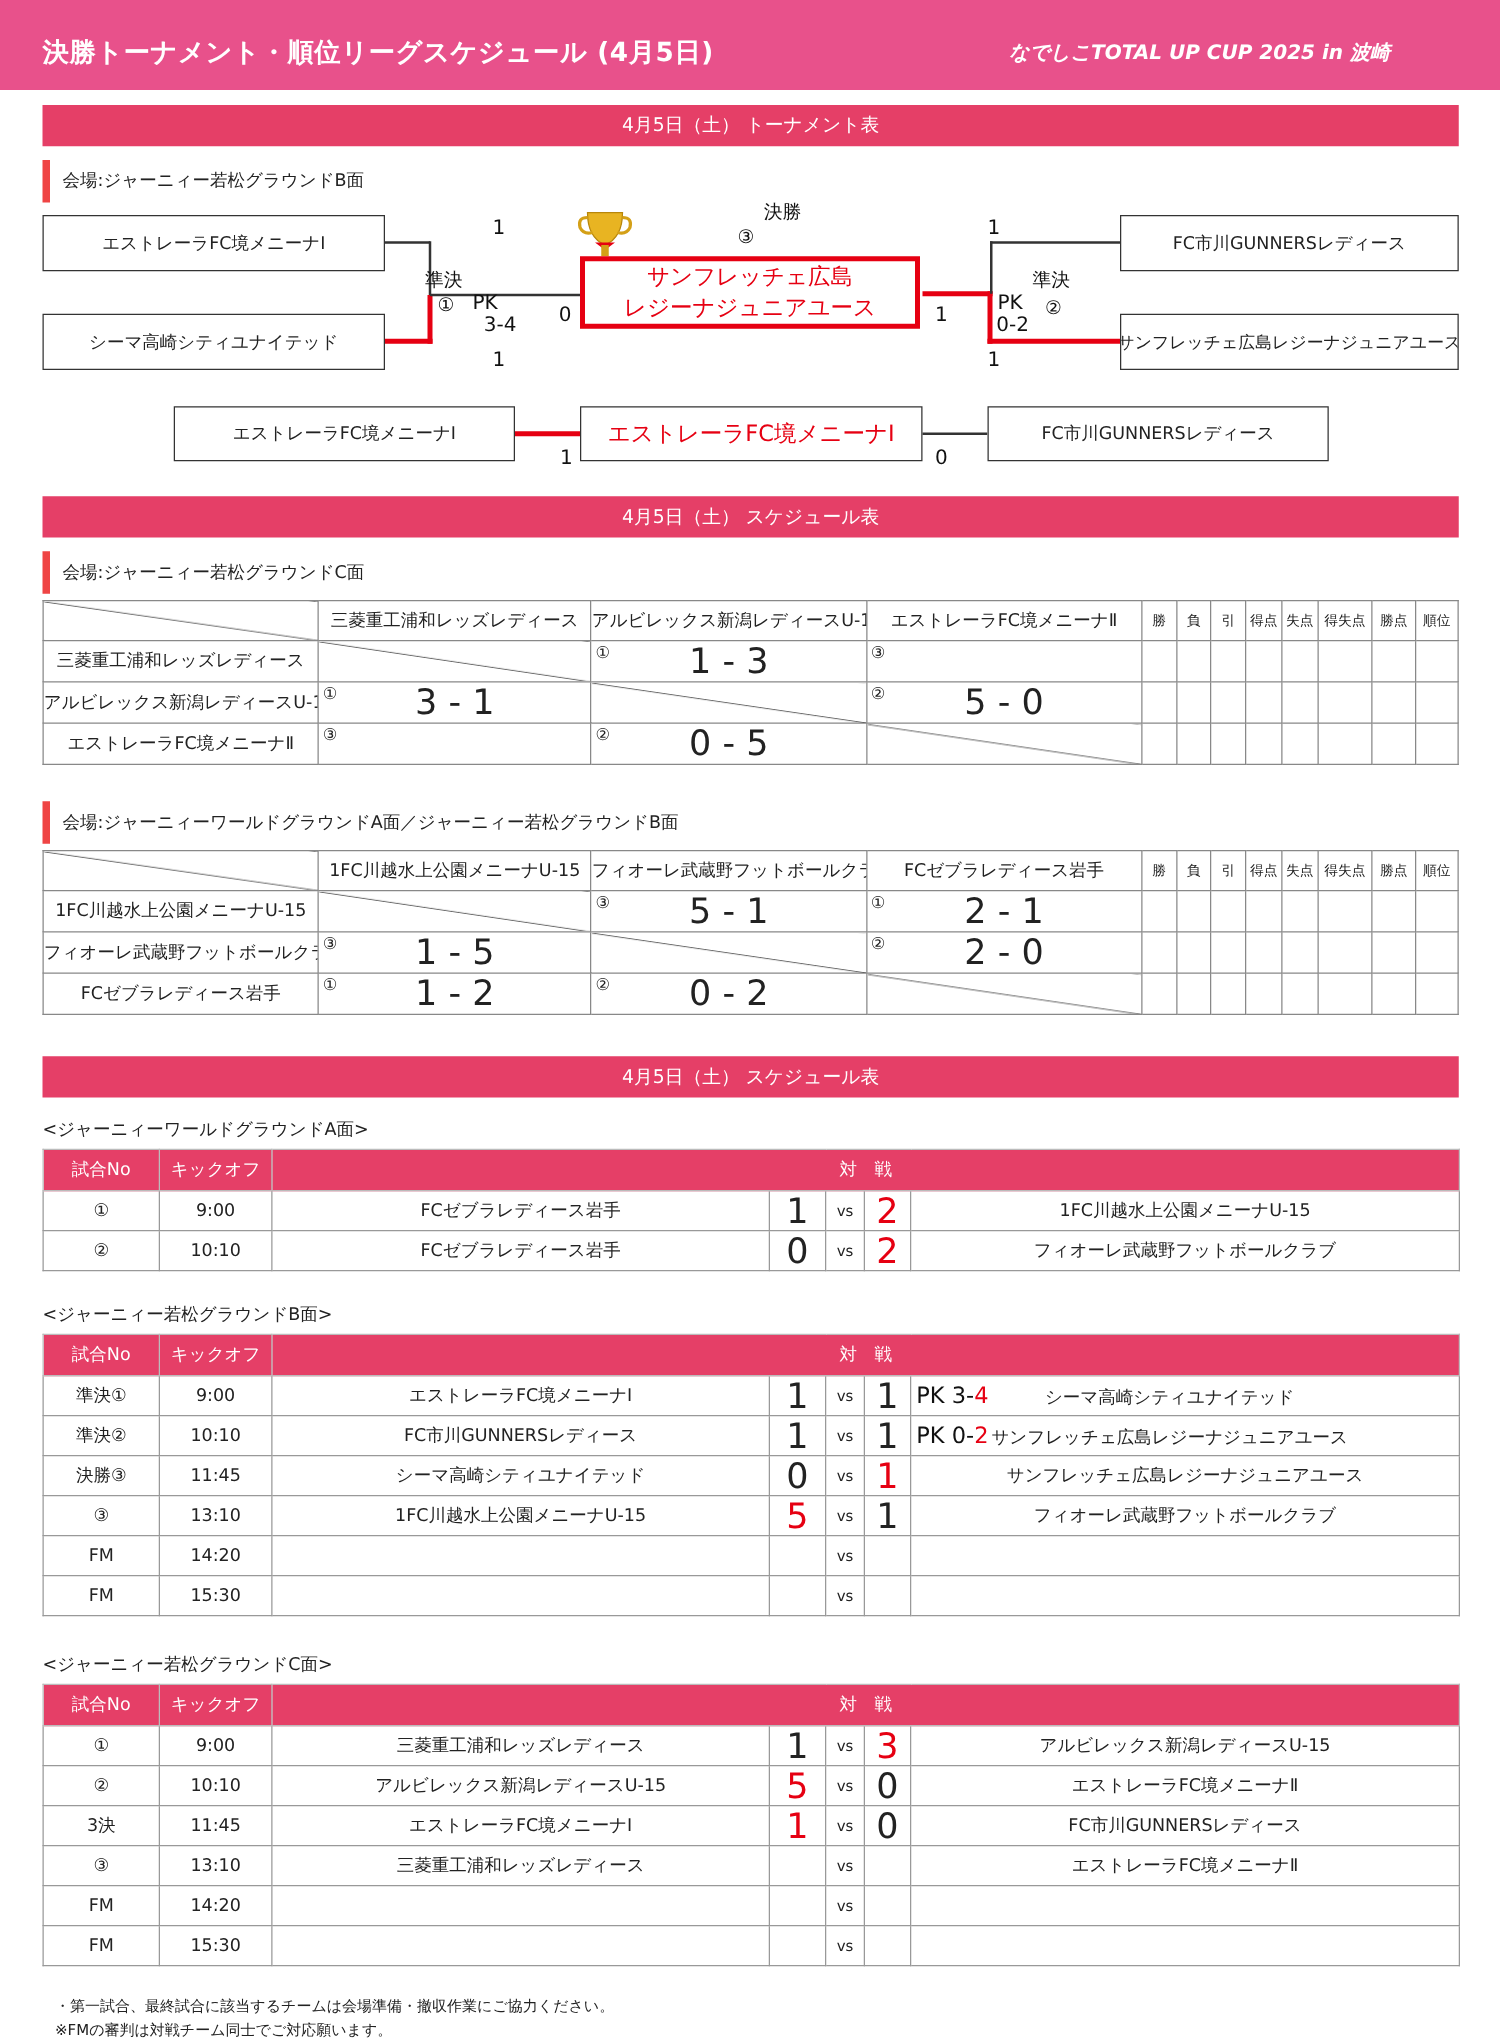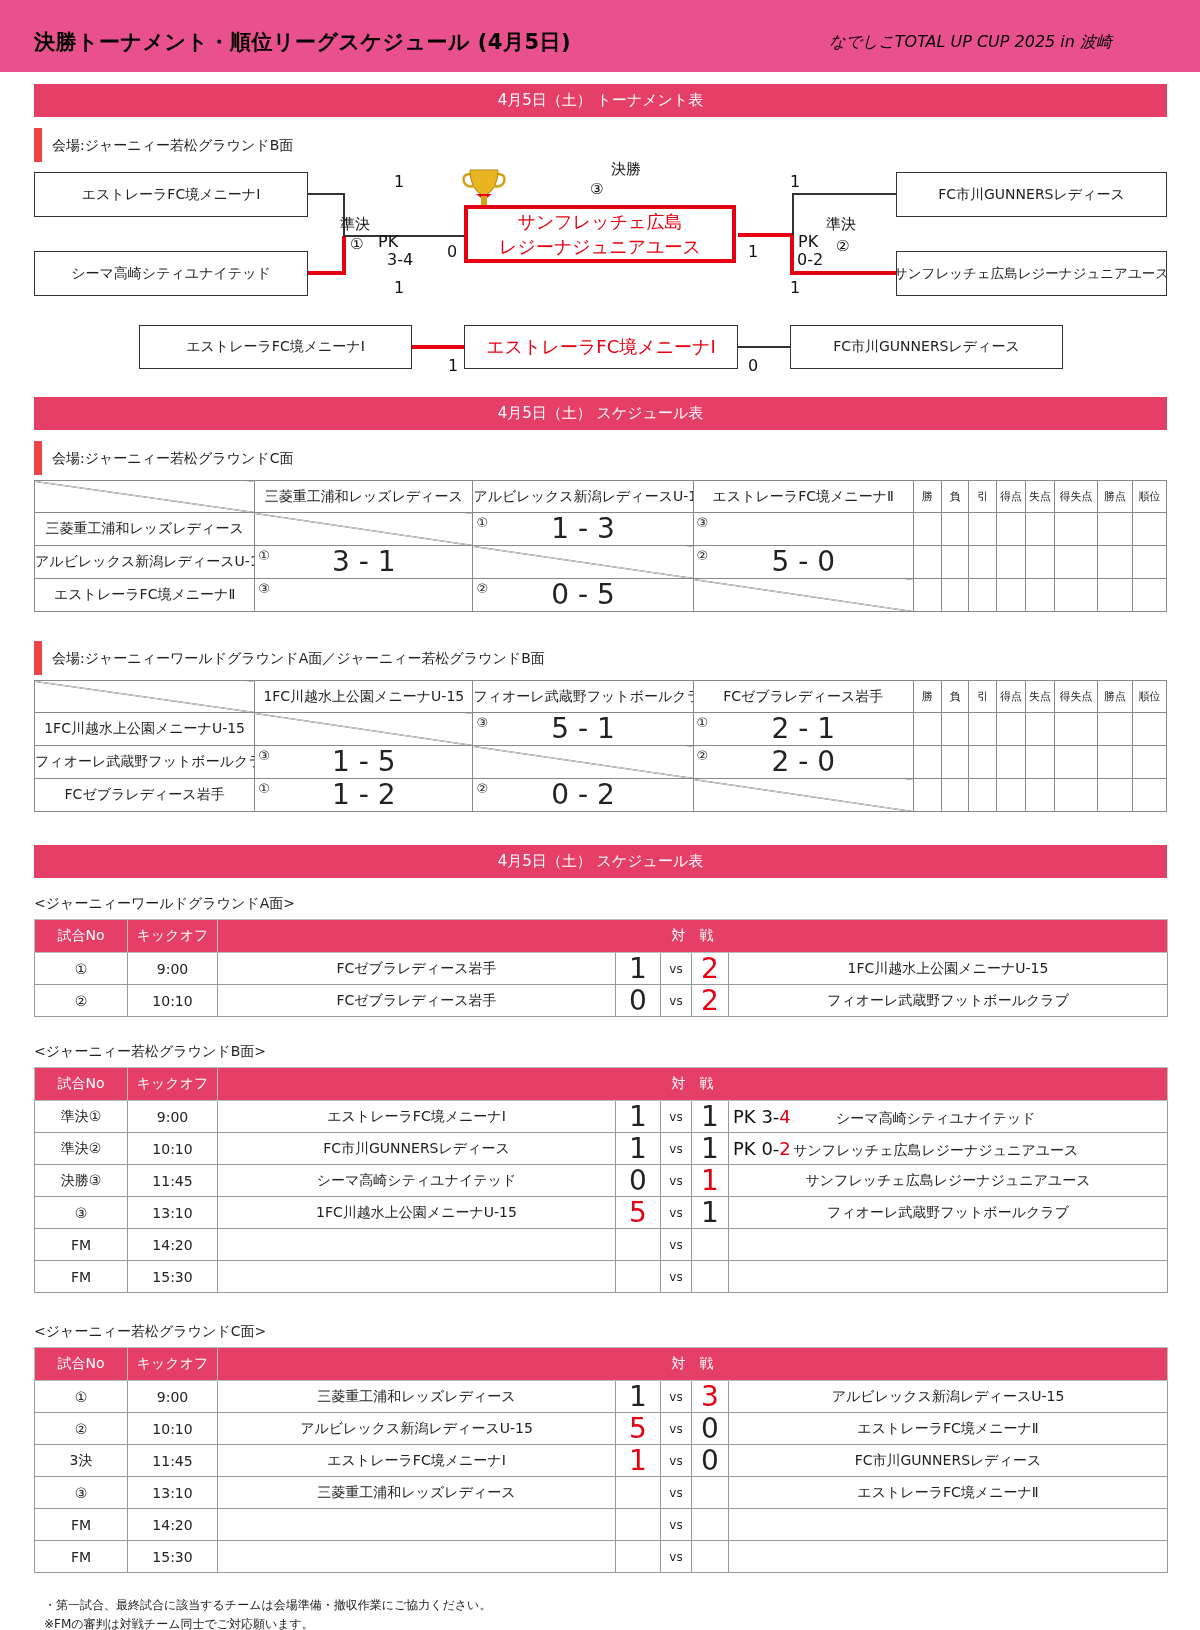--- a/index.html
+++ b/index.html
@@ -1,21 +1,21 @@
 <!DOCTYPE html>
 <html><head>
 <meta charset="utf-8">
 <style>
   * { box-sizing: border-box; margin: 0; padding: 0; }
   body { width: 1200px; height: 1630px; background: #fff; font-family: "DejaVu Sans", "Liberation Sans", sans-serif; color: #222; position: relative; overflow: hidden; }
-  .topbar { position: absolute; left: 0; top: 0; width: 1200px; height: 72px; background: #e8518b; color: #000000; }
+  .topbar { position: absolute; left: 0; top: 0; width: 1200px; height: 72px; background: #e8518b; color: #ffffff; }
   .topbar .title { position: absolute; left: 34px; top: 28px; font-size: 21px; font-weight: bold; letter-spacing: 0.5px; }
-  .topbar .event { position: absolute; right: 88px; top: 32px; font-size: 16px; font-style: italic; font-weight: normal; }
+  .topbar .event { position: absolute; right: 88px; top: 32px; font-size: 16px; font-style: italic; font-weight: bold; }
   .banner { position: absolute; left: 34px; width: 1133px; height: 33px; background: #e53f67; color: #fff; font-size: 15px; text-align: center; line-height: 33px; }
-  .venue { position: absolute; left: 34px; height: 34px; border-left: 8px solid #ef4444; padding-left: 10px; font-size: 14px; line-height: 34px; }
+  .venue { position: absolute; left: 34px; height: 34px; border-left: 6px solid #ef4444; padding-left: 10px; font-size: 14px; line-height: 34px; }
   .tbox { position: absolute; border: 1.5px solid #333; background: #fff; font-size: 14px; text-align: center; display: flex; align-items: center; justify-content: center; white-space: nowrap; overflow: hidden; }
   .winbox { border: 4px solid #e60012; color: #e60012; font-size: 18px; line-height: 25px; flex-direction: column; }
   .ln { position: absolute; background: #333; }
   .rl { position: absolute; background: #e60012; }
   .lbl { position: absolute; font-size: 16px; color: #111; text-align: center; line-height: 18px; }
   .lbl.sm { font-size: 15px; }
   
   table { border-collapse: collapse; position: absolute; left: 34px; width: 1133px; table-layout: fixed; }
   .league td { border: 1px solid #888; height: 32px; font-size: 14px; text-align: center; position: relative; white-space: nowrap; overflow: hidden; }
   .league td.stat { font-size: 11px; }

